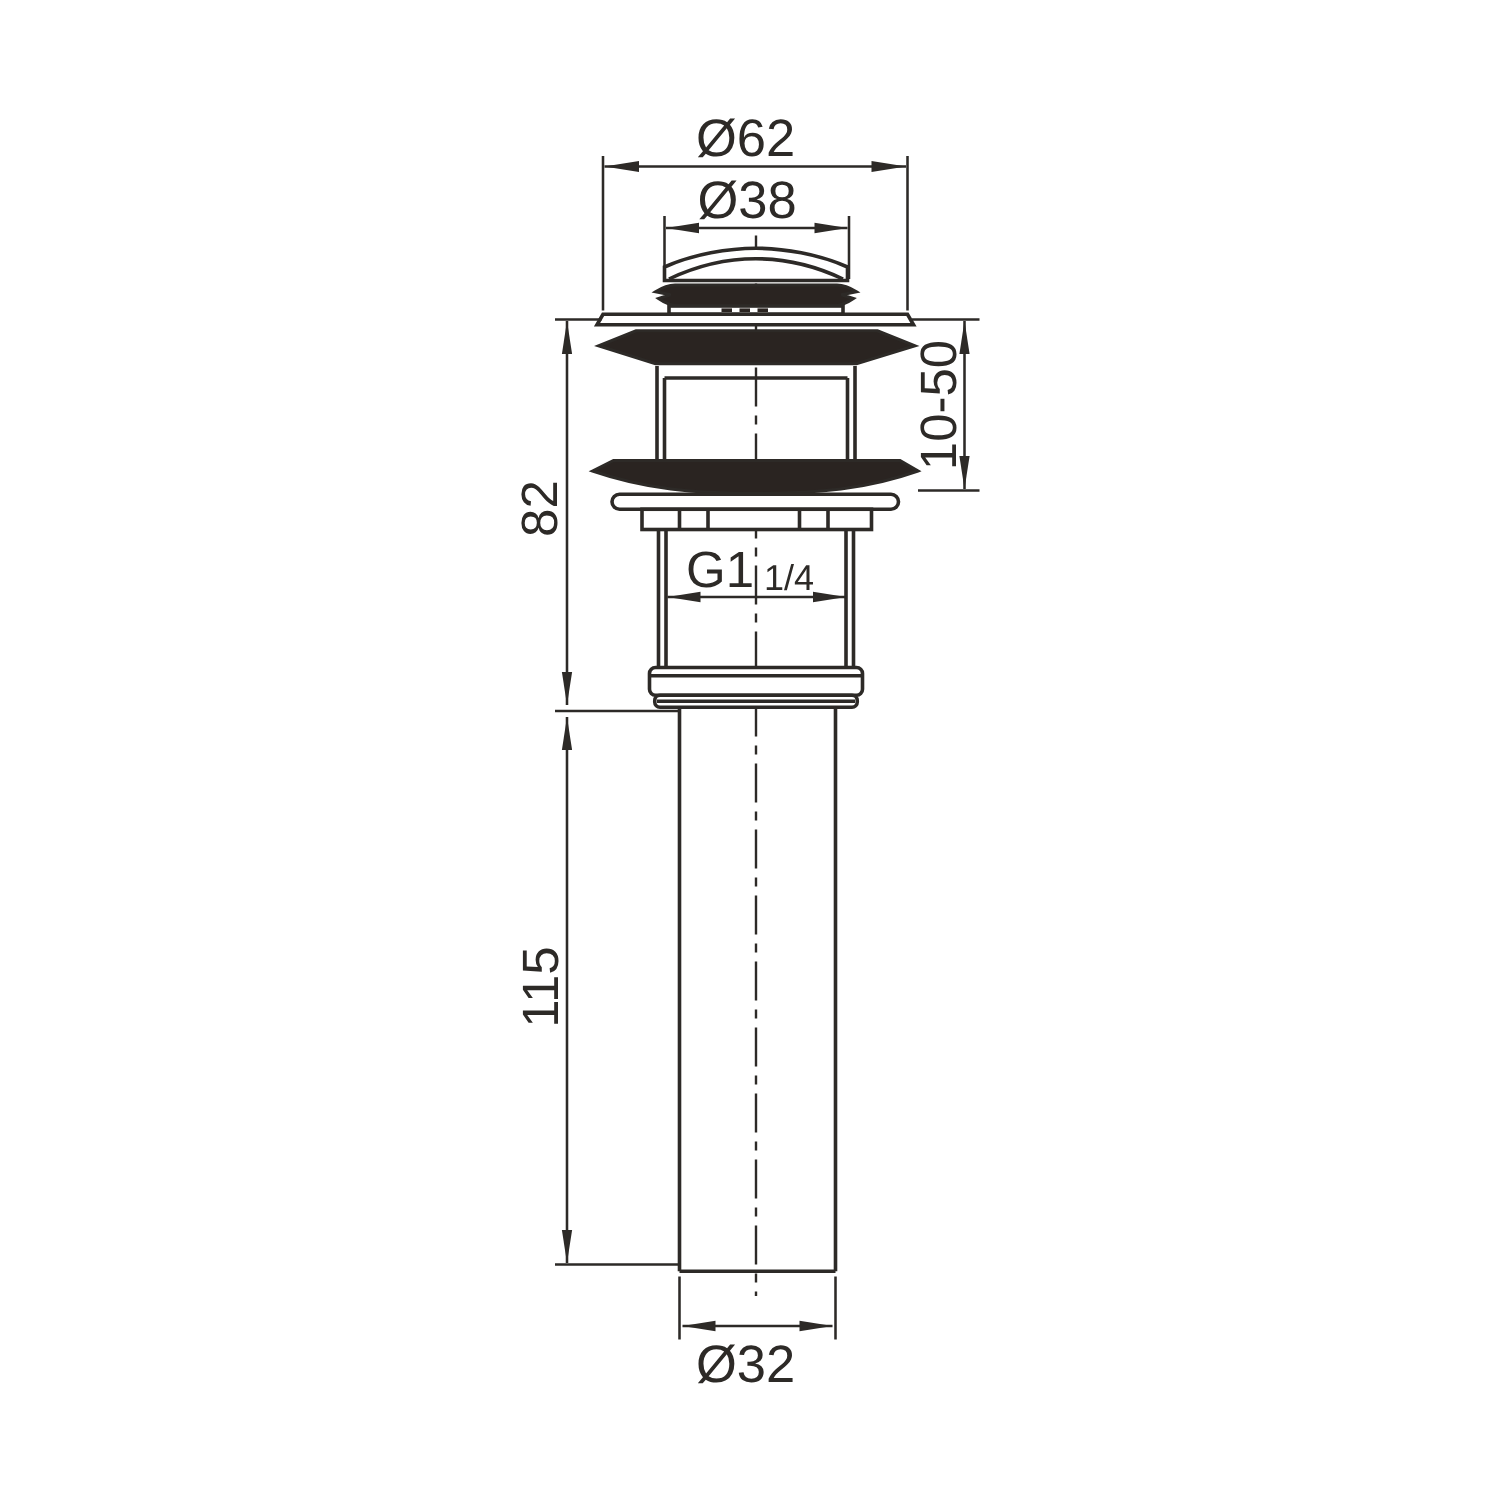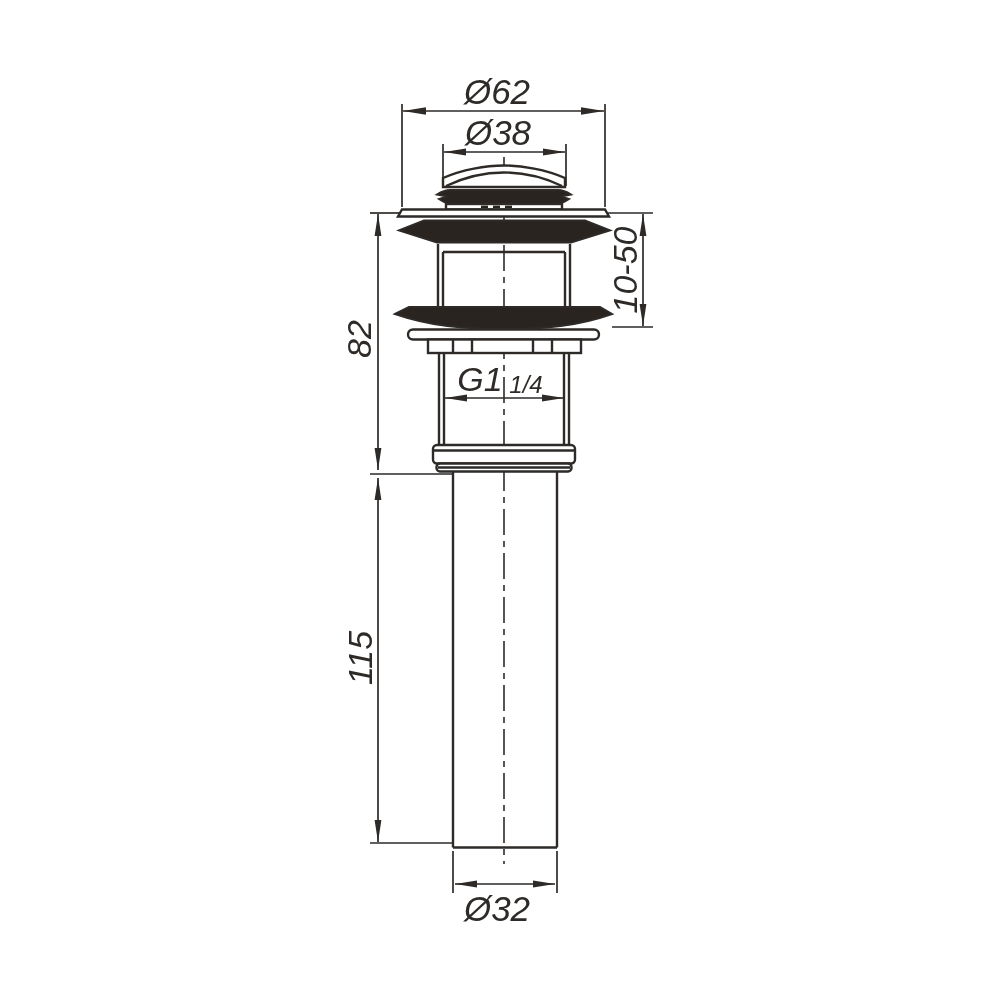--- a/index.html
+++ b/index.html
@@ -8,21 +8,20 @@
     background: #ffffff;
     width: 1000px;
     height: 1000px;
     overflow: hidden;
     font-family: "Liberation Sans", sans-serif;
   }
   #stage {
     width: 1000px;
     height: 1000px;
     position: relative;
-    font-style: italic;
   }
   svg { display: block; }
   text {
     font-family: "Liberation Sans", sans-serif;
     fill: #2d2a27;
   }
   .ol    { fill: none; stroke-width: 2.4; }          
   .olw   { fill: #ffffff; stroke-width: 2.4; }       
   .dark  { stroke-width: 2; }                        
   .dim   { fill: none; stroke-width: 1.7; }          

